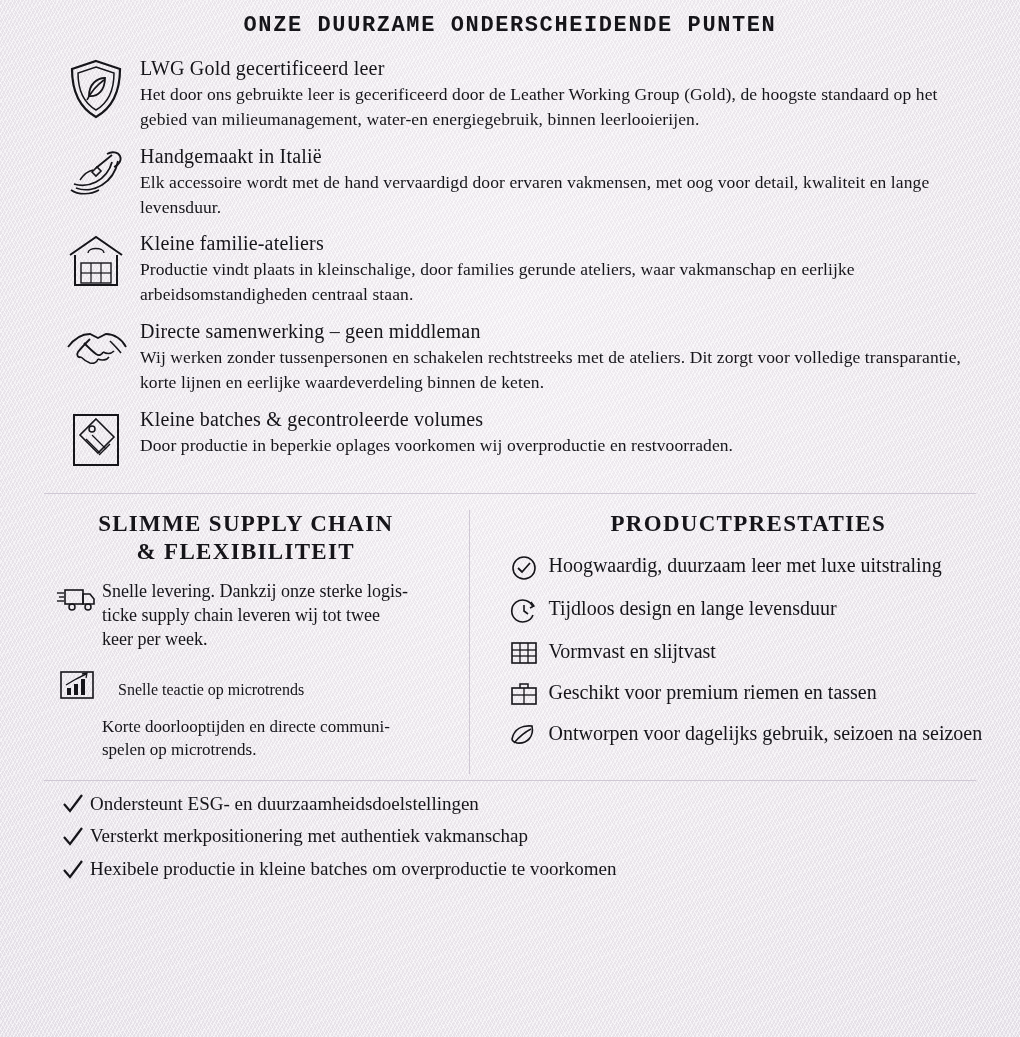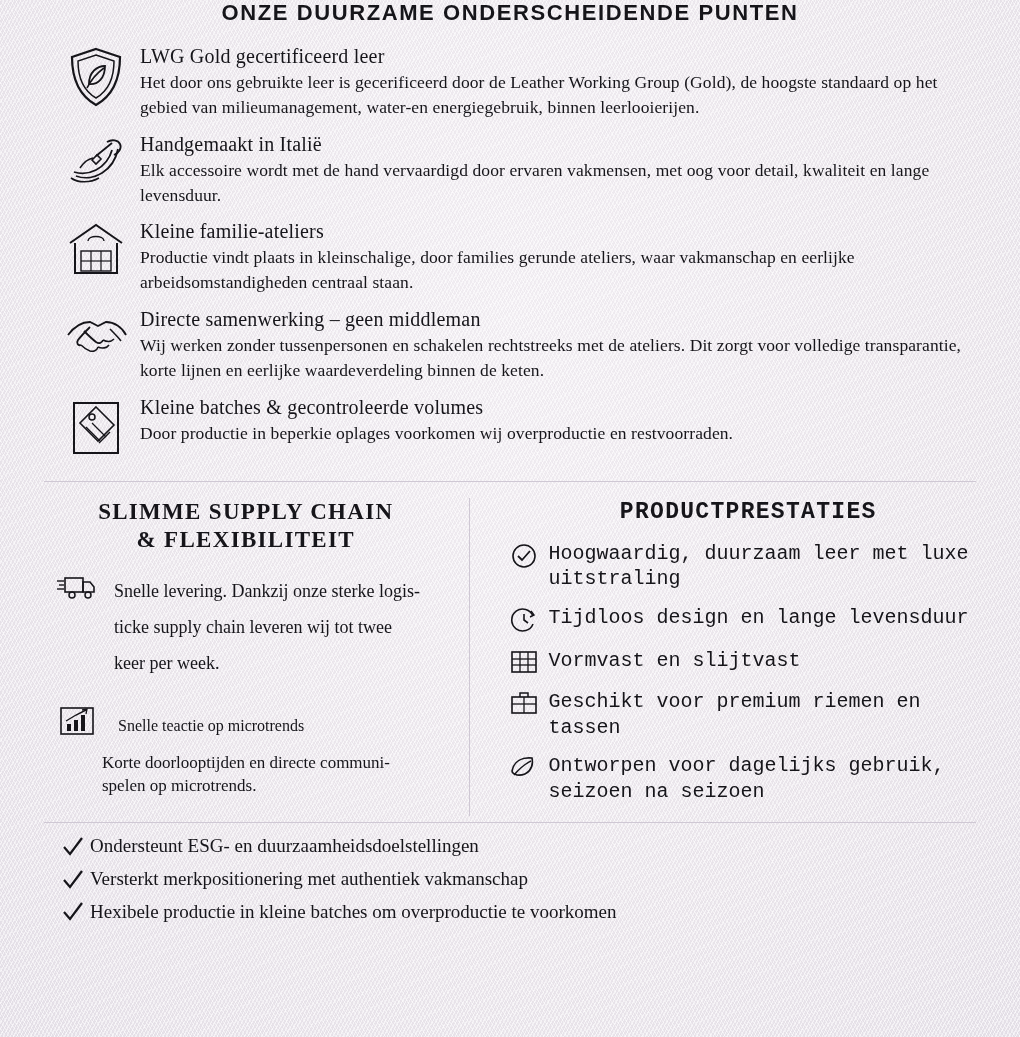--- a/index.html
+++ b/index.html
@@ -33,23 +33,23 @@
     width: 1020px;
     height: 1037px;
   }
 
   
   .main-title {
     text-align: center;
     font-size: 22px;
     font-weight: 700;
     letter-spacing: 1.6px;
-    padding-top: 0;
+    padding-top: 13px;
     margin: 0 0 18px 0;
-    font-family: Liberation Sans, sans-serif;
+    font-family: Liberation Mono, monospace;
   }
 
   
   .features {
     margin: 0 34px 0 60px;
   }
   .feature {
     display: flex;
     align-items: flex-start;
     margin-bottom: 12px;
@@ -98,21 +98,20 @@
     box-sizing: border-box;
   }
   .col-left {
     width: 505px;
     padding: 0 30px 0 52px;
   }
   .col-right {
     width: 596px;
     padding: 0 24px 0 30px;
     border-left: 1px solid #cfc8d4;
-    font-family: Liberation Mono, monospace;
   }
   .col-title {
     text-align: center;
     font-size: 23px;
     font-weight: 700;
     letter-spacing: 1.3px;
     line-height: 1.22;
     margin: 0 0 14px 0;
   }
   .col-title .line2 { display: block; }
@@ -136,21 +135,21 @@
     margin: 16px;
   }
   .sub-text {
     font-size: 17px;
     line-height: 1.33;
     margin: 0;
   }
   .sub-line {
     font-size: 18px;
     line-height: 1.33;
-    margin: 12px;
+    margin: 0;
   }
 
   
   .perf-item {
     display: flex;
     align-items: flex-start;
     margin-bottom: 12px;
   }
   .perf-icon {
     width: 48px;

